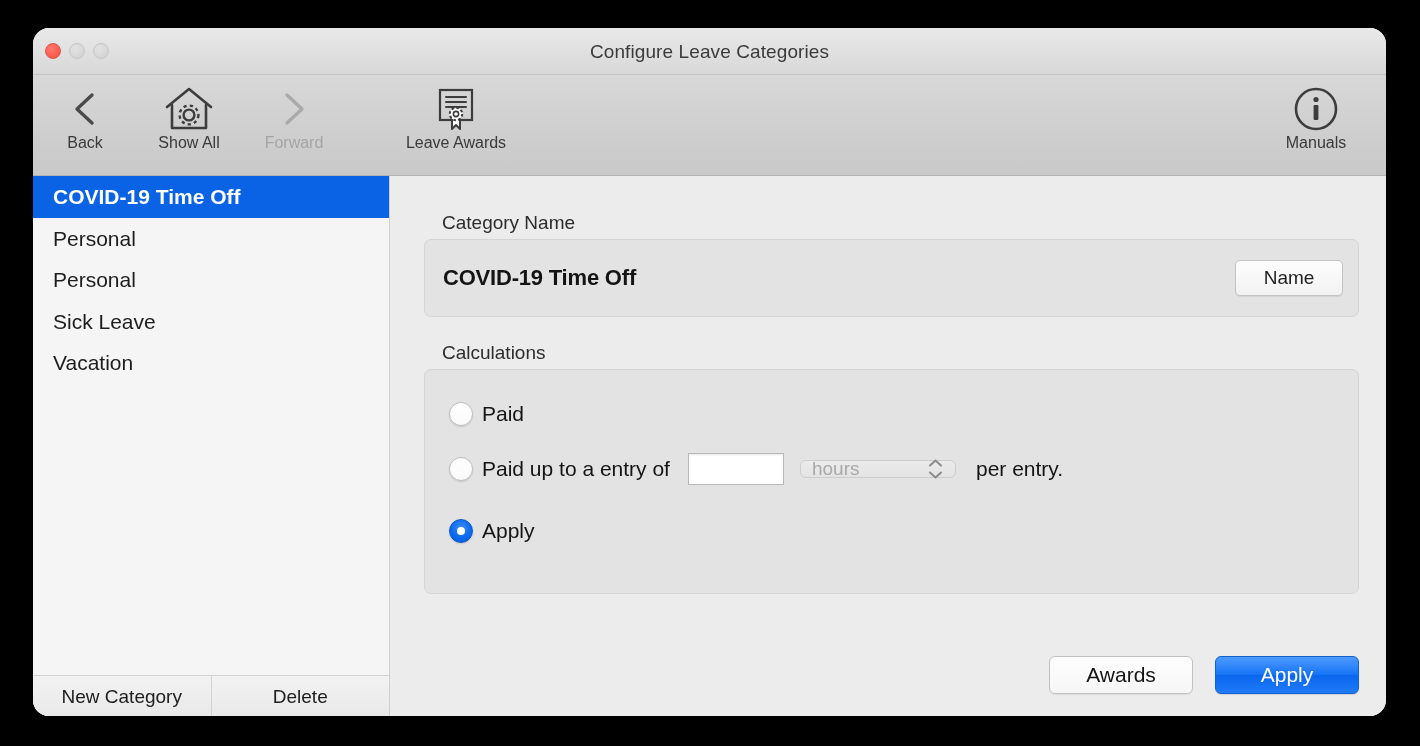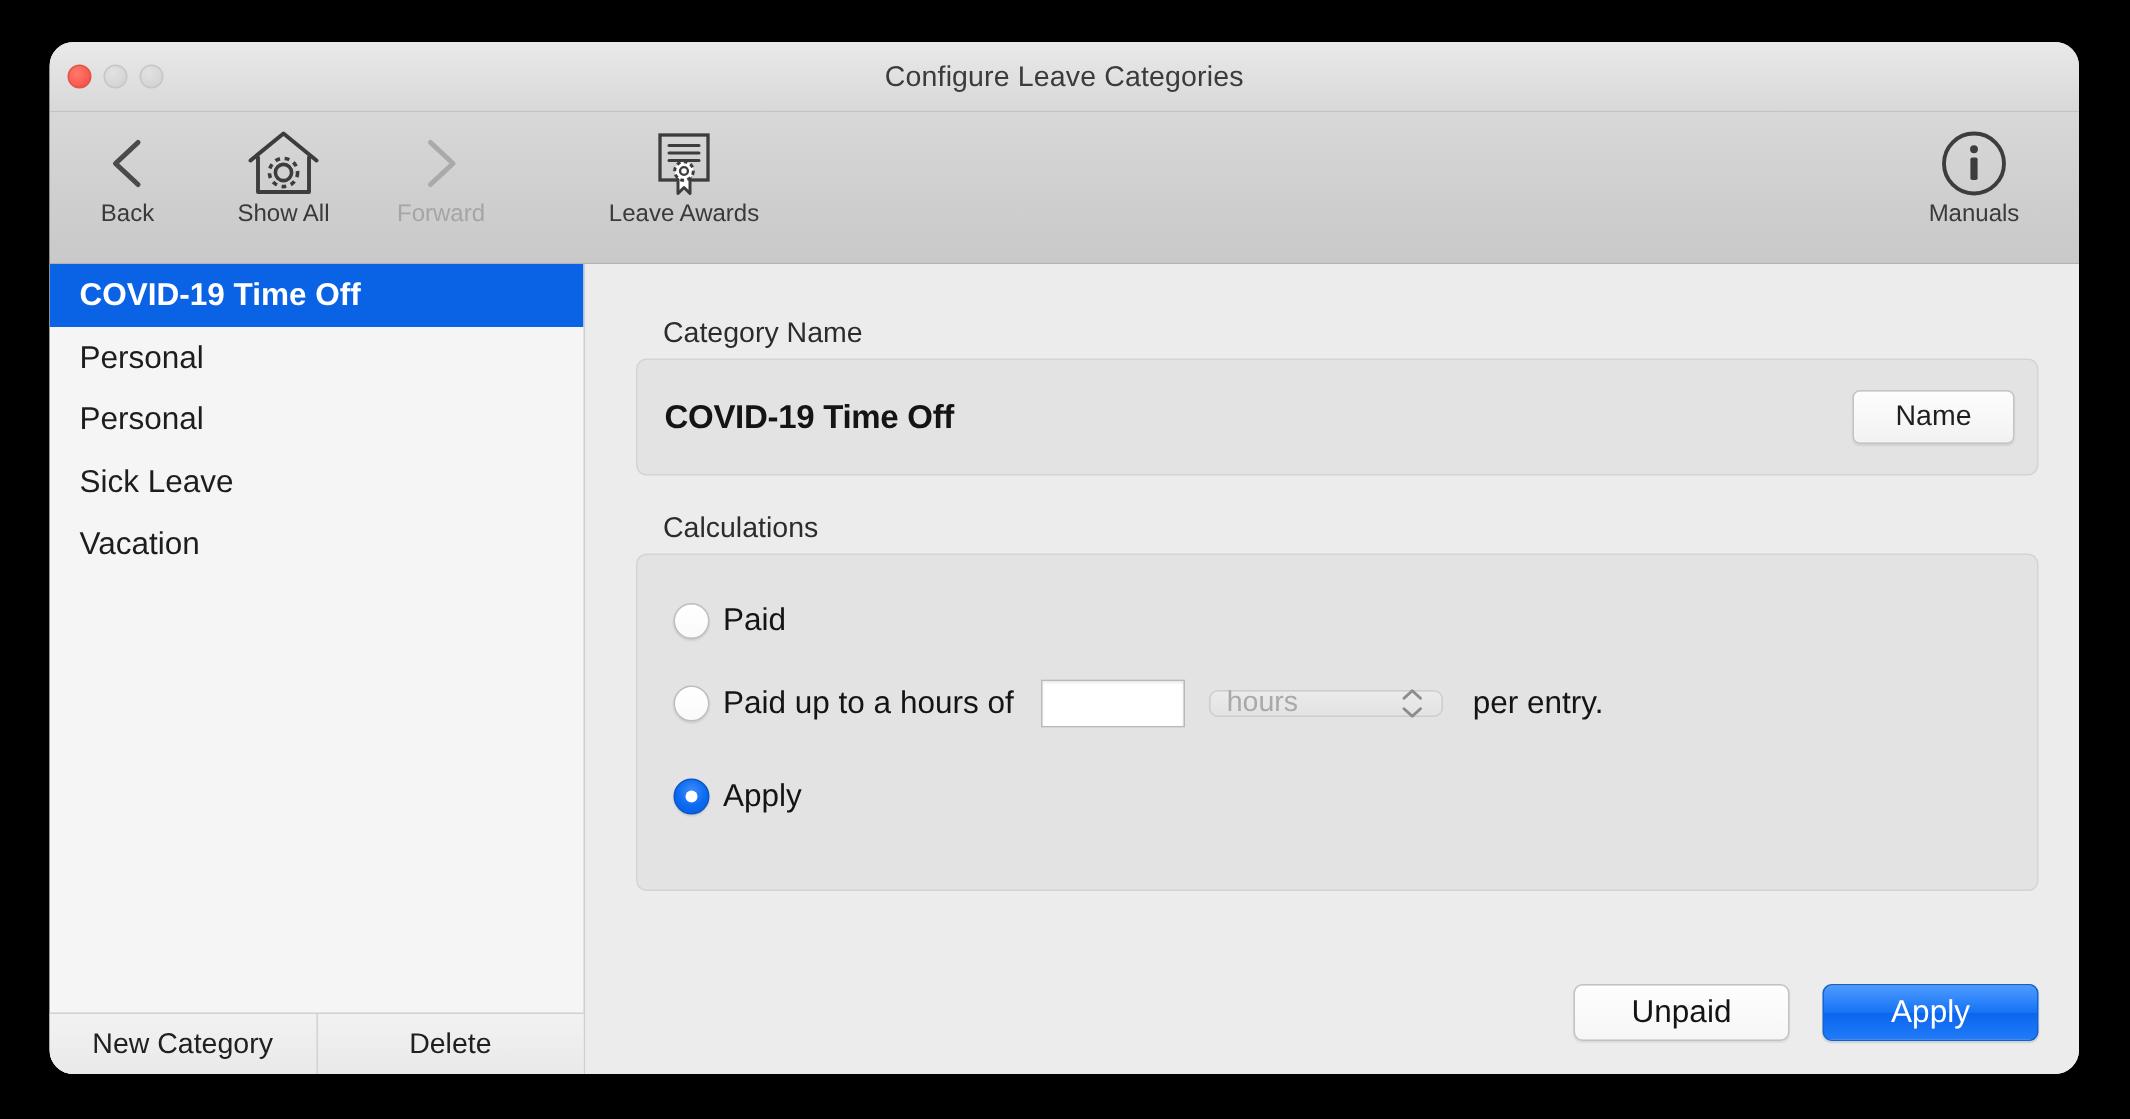--- a/index.html
+++ b/index.html
@@ -440,21 +440,21 @@
 
       <div class="panel panel-calc">
 
         <div class="radio-row row-paid">
           <span class="radio"></span>
           <span class="radio-label">Paid</span>
         </div>
 
         <div class="radio-row row-paidlimit">
           <span class="radio"></span>
-          <span class="radio-label">Paid up to a hours of</span>
+          <span class="radio-label">Paid up to a entry of</span>
           <input class="limit-input" type="text" value="" style="">
           <span class="unit-stepper">
             <span class="unit-text">hours</span>
             <span class="stepper-arrows">
               <svg width="15" height="9" viewBox="0 0 15 9" aria-hidden="true">
                 <polyline points="2,7 7.5,2 13,7" fill="none" stroke="#8c8c8c" stroke-width="2" stroke-linecap="round" stroke-linejoin="round"></polyline>
               </svg>
               <svg width="15" height="9" viewBox="0 0 15 9" aria-hidden="true">
                 <polyline points="2,2 7.5,7 13,2" fill="none" stroke="#8c8c8c" stroke-width="2" stroke-linecap="round" stroke-linejoin="round"></polyline>
               </svg>
@@ -464,19 +464,19 @@
         </div>
 
         <div class="radio-row row-unpaid">
           <span class="radio checked"></span>
           <span class="radio-label">Apply</span>
         </div>
 
       </div>
 
       <div class="footer-buttons">
-        <div class="btn btn-revert">Unpaid</div>
+        <div class="btn btn-revert">Awards</div>
         <div class="btn btn-apply">Apply</div>
       </div>
 
     </div>
   </div>
 </div>
 
 </body></html>

